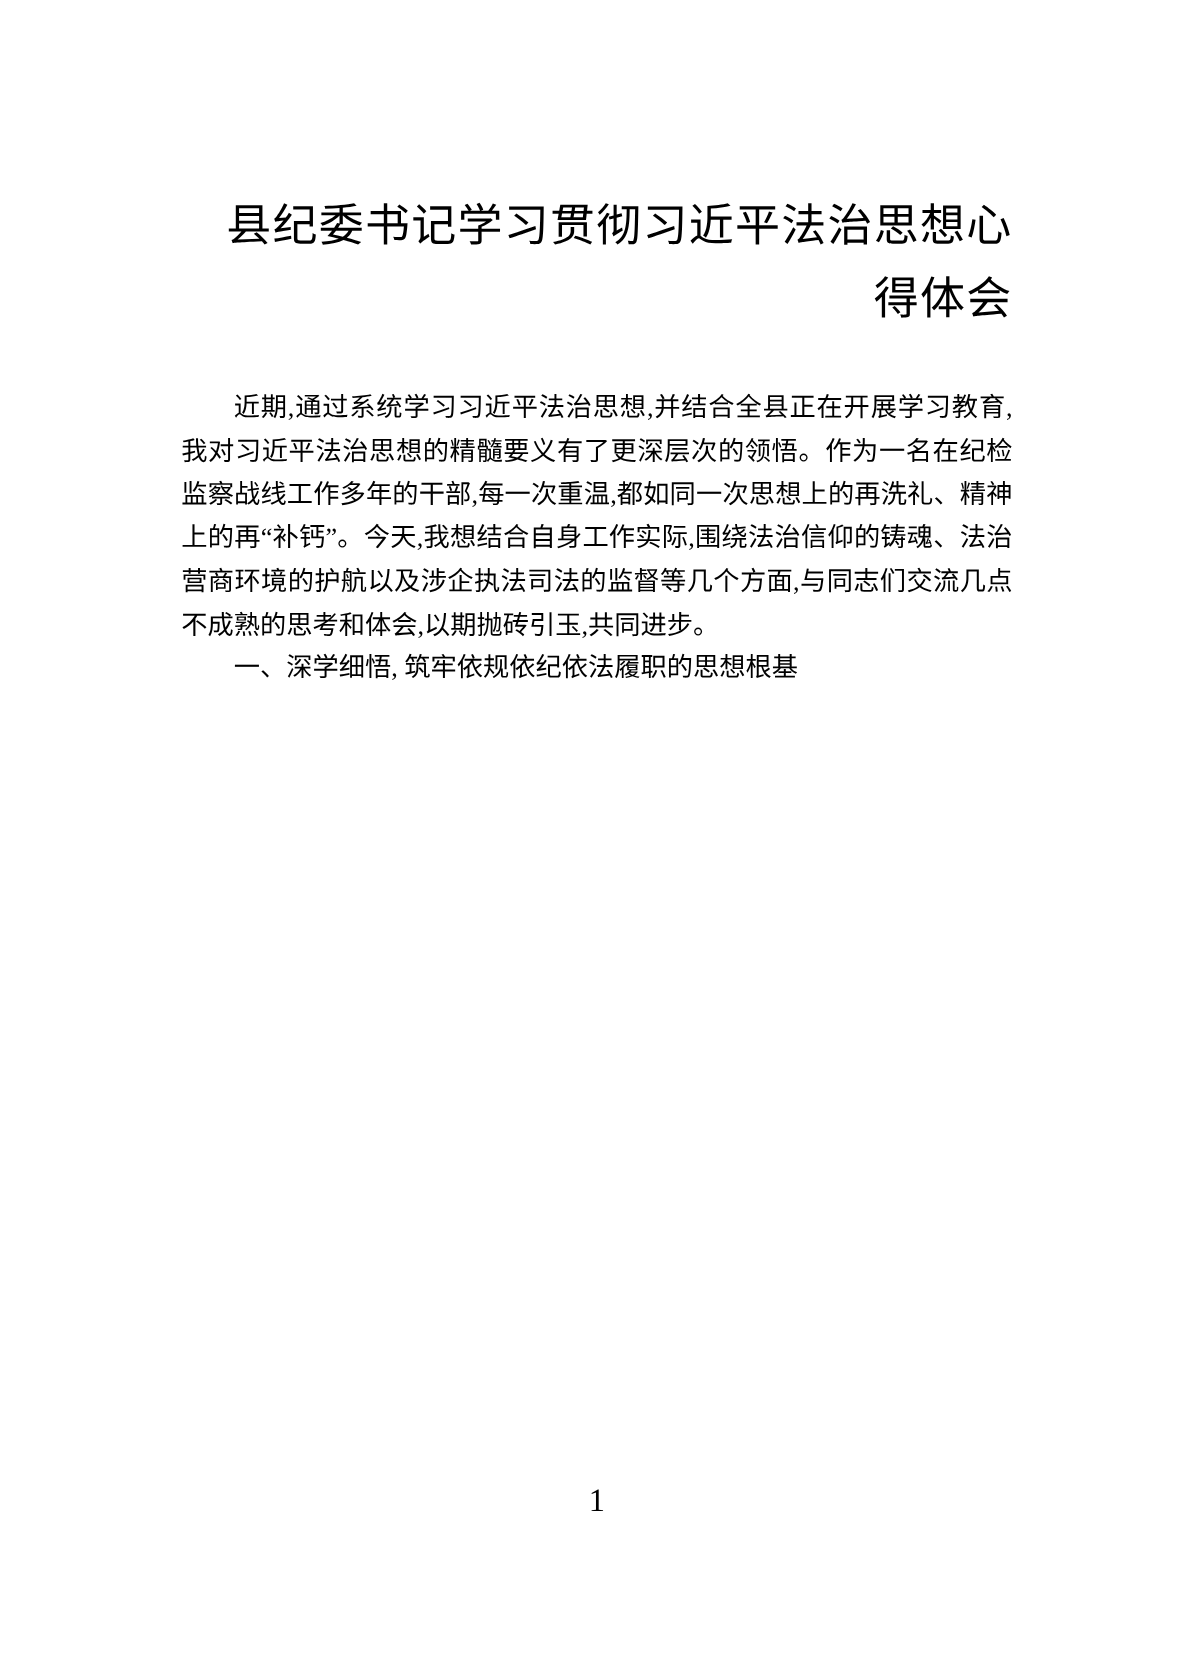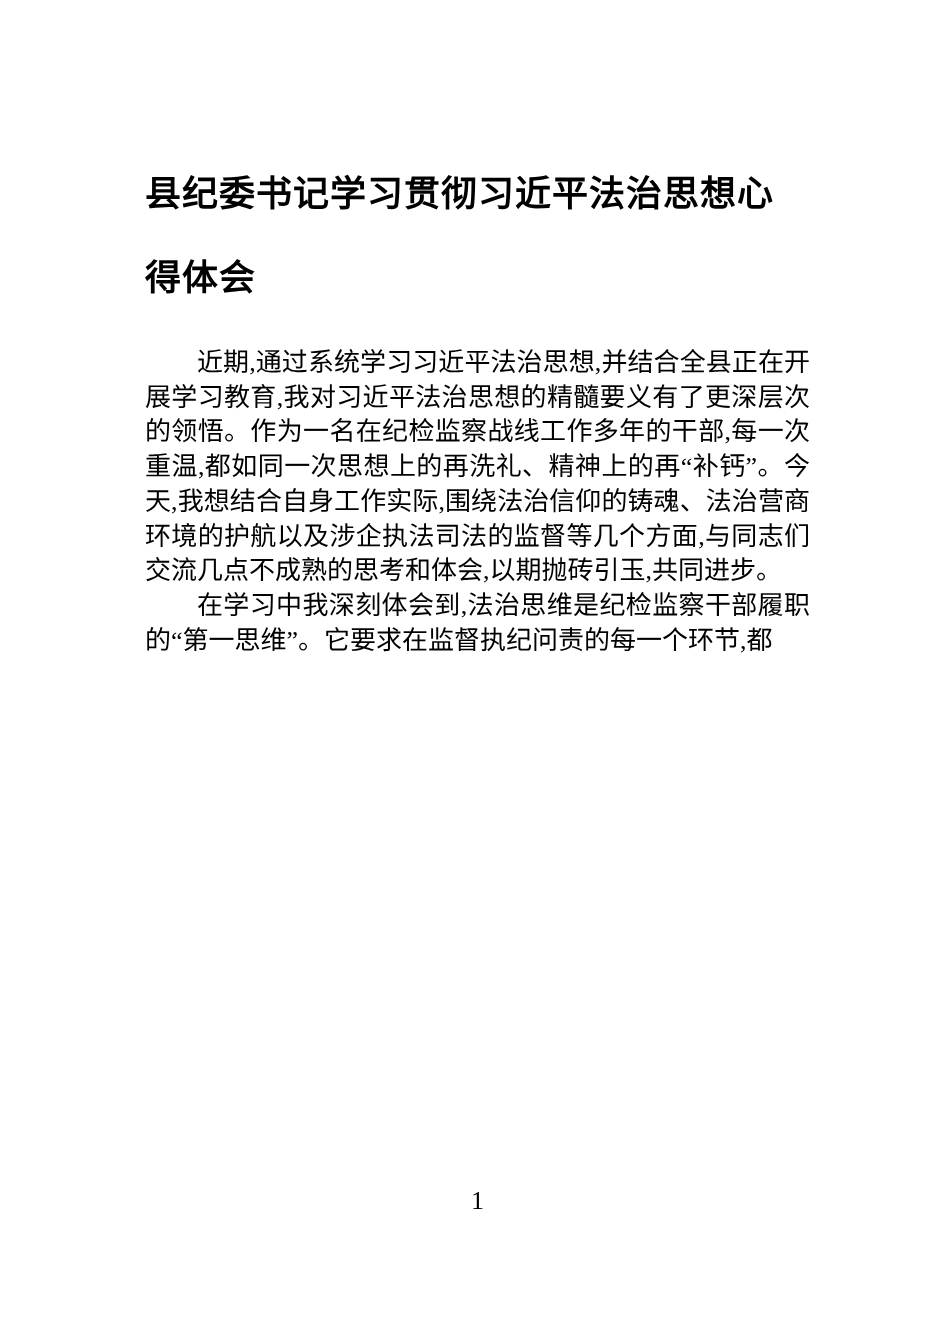--- a/index.html
+++ b/index.html
@@ -16,31 +16,31 @@
     overflow: hidden;
     box-sizing: border-box;
     padding: 152px 140px 0 145px;
     display: flex;
     flex-direction: column;
     color: #000000;
   }
   .doc-title {
     font-family: "Liberation Sans", "DejaVu Sans", sans-serif;
     font-size: 36px;
-    line-height: 84px;
-    font-weight: bold;
-    text-align: left;
+    line-height: 58px;
+    font-weight: normal;
+    text-align: right;
     margin: 0;
     color: #000000;
     letter-spacing: 1px;
   }
   .doc-body {
-    margin-top: 26px;
+    margin-top: 41px;
     font-family: "Liberation Serif", "DejaVu Serif", serif;
-    font-size: 26px;
+    font-size: 21px;
     line-height: 34.7px;
     text-align: justify;
     text-justify: inter-ideograph;
   }
   .doc-body p {
     margin: 0;
     padding: 0;
     text-indent: 2em;
   }
   .doc-body p.heading {
@@ -57,17 +57,17 @@
   }
 </style>
 </head>
 <body>
 
 <div class="page">
   <h1 class="doc-title">县纪委书记学习贯彻习近平法治思想心得体会</h1>
 
   <div class="doc-body">
     <p>近期,通过系统学习习近平法治思想,并结合全县正在开展学习教育,我对习近平法治思想的精髓要义有了更深层次的领悟。作为一名在纪检监察战线工作多年的干部,每一次重温,都如同一次思想上的再洗礼、精神上的再“补钙”。今天,我想结合自身工作实际,围绕法治信仰的铸魂、法治营商环境的护航以及涉企执法司法的监督等几个方面,与同志们交流几点不成熟的思考和体会,以期抛砖引玉,共同进步。</p>
-    <p>在学习中我深刻体会到,法治思维是纪检监察干部履职的“第一思维”。它要求在监督执纪问责的每一个环节,都</p>
+    <p class="heading">一、深学细悟, 筑牢依规依纪依法履职的思想根基</p>
   </div>
 
   <div class="page-number">1</div>
 </div>
 
 </body></html>

